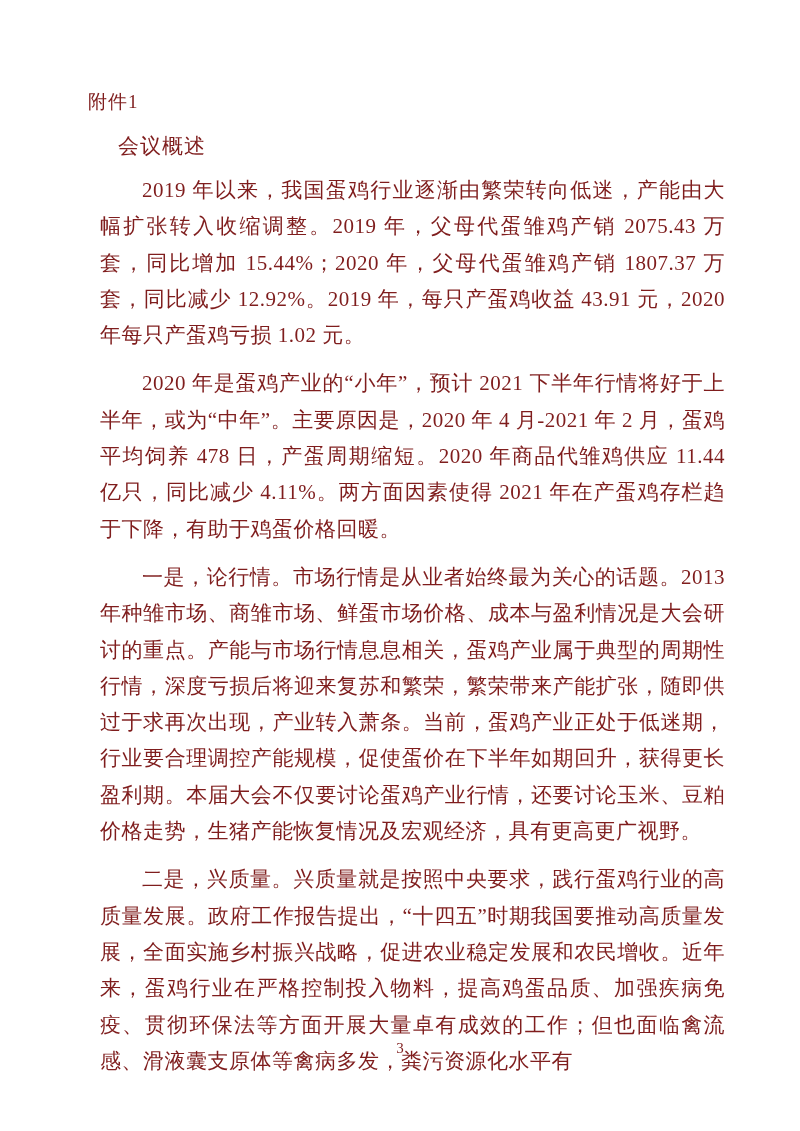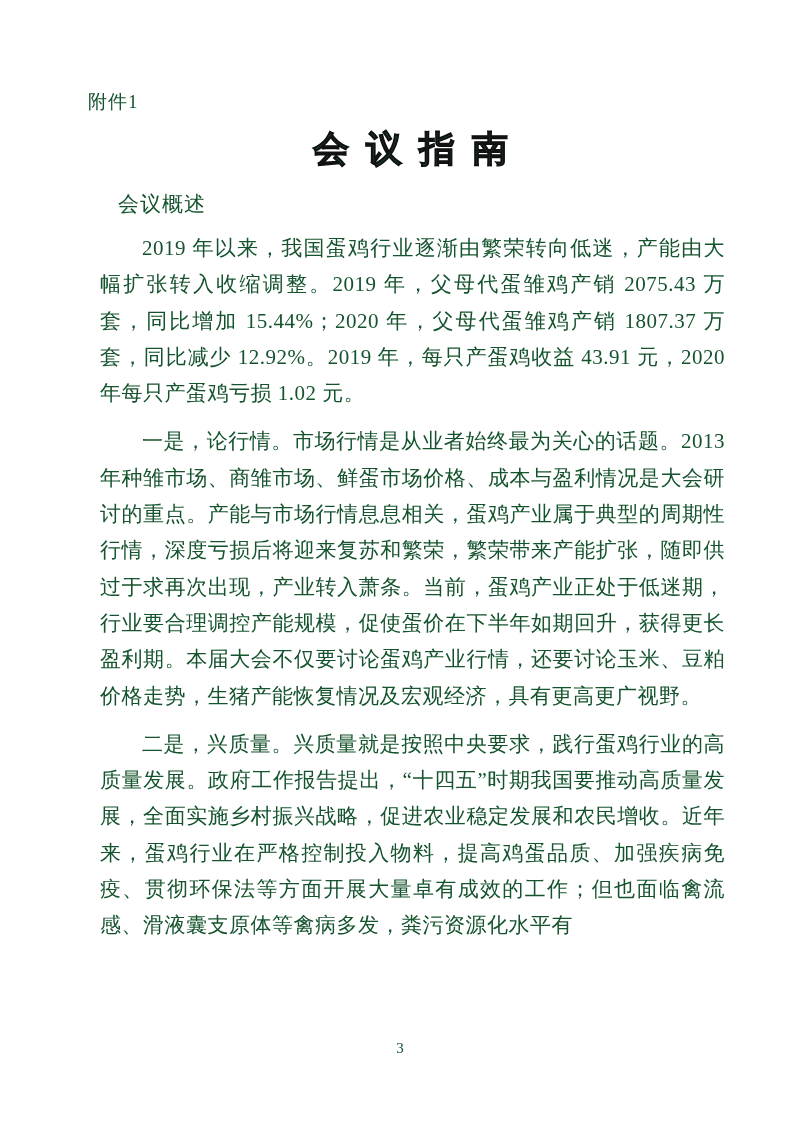--- a/index.html
+++ b/index.html
@@ -5,21 +5,21 @@
   html, body {
     margin: 0;
     padding: 0;
     background: #ffffff;
   }
   .page {
     position: relative;
     width: 800px;
     height: 1131px;
     background: #ffffff;
-    color: #14532d;
+    color: #7f1d1d;
     font-family: "Liberation Serif", "DejaVu Serif", serif;
     box-sizing: border-box;
     padding: 90px 63px 0 88px;
     overflow: hidden;
   }
   .attachment {
     font-size: 19px;
     line-height: 24px;
     letter-spacing: 1px;
   }
@@ -63,25 +63,25 @@
     font-family: "Liberation Serif", "DejaVu Serif", serif;
   }
 </style>
 </head>
 <body>
 
 <div class="page">
 
   <div class="attachment">附件1</div>
 
-  <h1 class="doc-title">会 议 指 南</h1>
 
   <h2 class="section-heading">会议概述</h2>
 
   <div class="body-text">
     <p>2019 年以来，我国蛋鸡行业逐渐由繁荣转向低迷，产能由大幅扩张转入收缩调整。2019 年，父母代蛋雏鸡产销 2075.43 万套，同比增加 15.44%；2020 年，父母代蛋雏鸡产销 1807.37 万套，同比减少 12.92%。2019 年，每只产蛋鸡收益 43.91 元，2020 年每只产蛋鸡亏损 1.02 元。</p>
+    <p>2020 年是蛋鸡产业的“小年”，预计 2021 下半年行情将好于上半年，或为“中年”。主要原因是，2020 年 4 月-2021 年 2 月，蛋鸡平均饲养 478 日，产蛋周期缩短。2020 年商品代雏鸡供应 11.44 亿只，同比减少 4.11%。两方面因素使得 2021 年在产蛋鸡存栏趋于下降，有助于鸡蛋价格回暖。</p>
     <p>一是，论行情。市场行情是从业者始终最为关心的话题。2013 年种雏市场、商雏市场、鲜蛋市场价格、成本与盈利情况是大会研讨的重点。产能与市场行情息息相关，蛋鸡产业属于典型的周期性行情，深度亏损后将迎来复苏和繁荣，繁荣带来产能扩张，随即供过于求再次出现，产业转入萧条。当前，蛋鸡产业正处于低迷期，行业要合理调控产能规模，促使蛋价在下半年如期回升，获得更长盈利期。本届大会不仅要讨论蛋鸡产业行情，还要讨论玉米、豆粕价格走势，生猪产能恢复情况及宏观经济，具有更高更广视野。</p>
     <p>二是，兴质量。兴质量就是按照中央要求，践行蛋鸡行业的高质量发展。政府工作报告提出，“十四五”时期我国要推动高质量发展，全面实施乡村振兴战略，促进农业稳定发展和农民增收。近年来，蛋鸡行业在严格控制投入物料，提高鸡蛋品质、加强疾病免疫、贯彻环保法等方面开展大量卓有成效的工作；但也面临禽流感、滑液囊支原体等禽病多发，粪污资源化水平有</p>
   </div>
 
   <div class="page-number">3</div>
 
 </div>
 
 </body></html>

